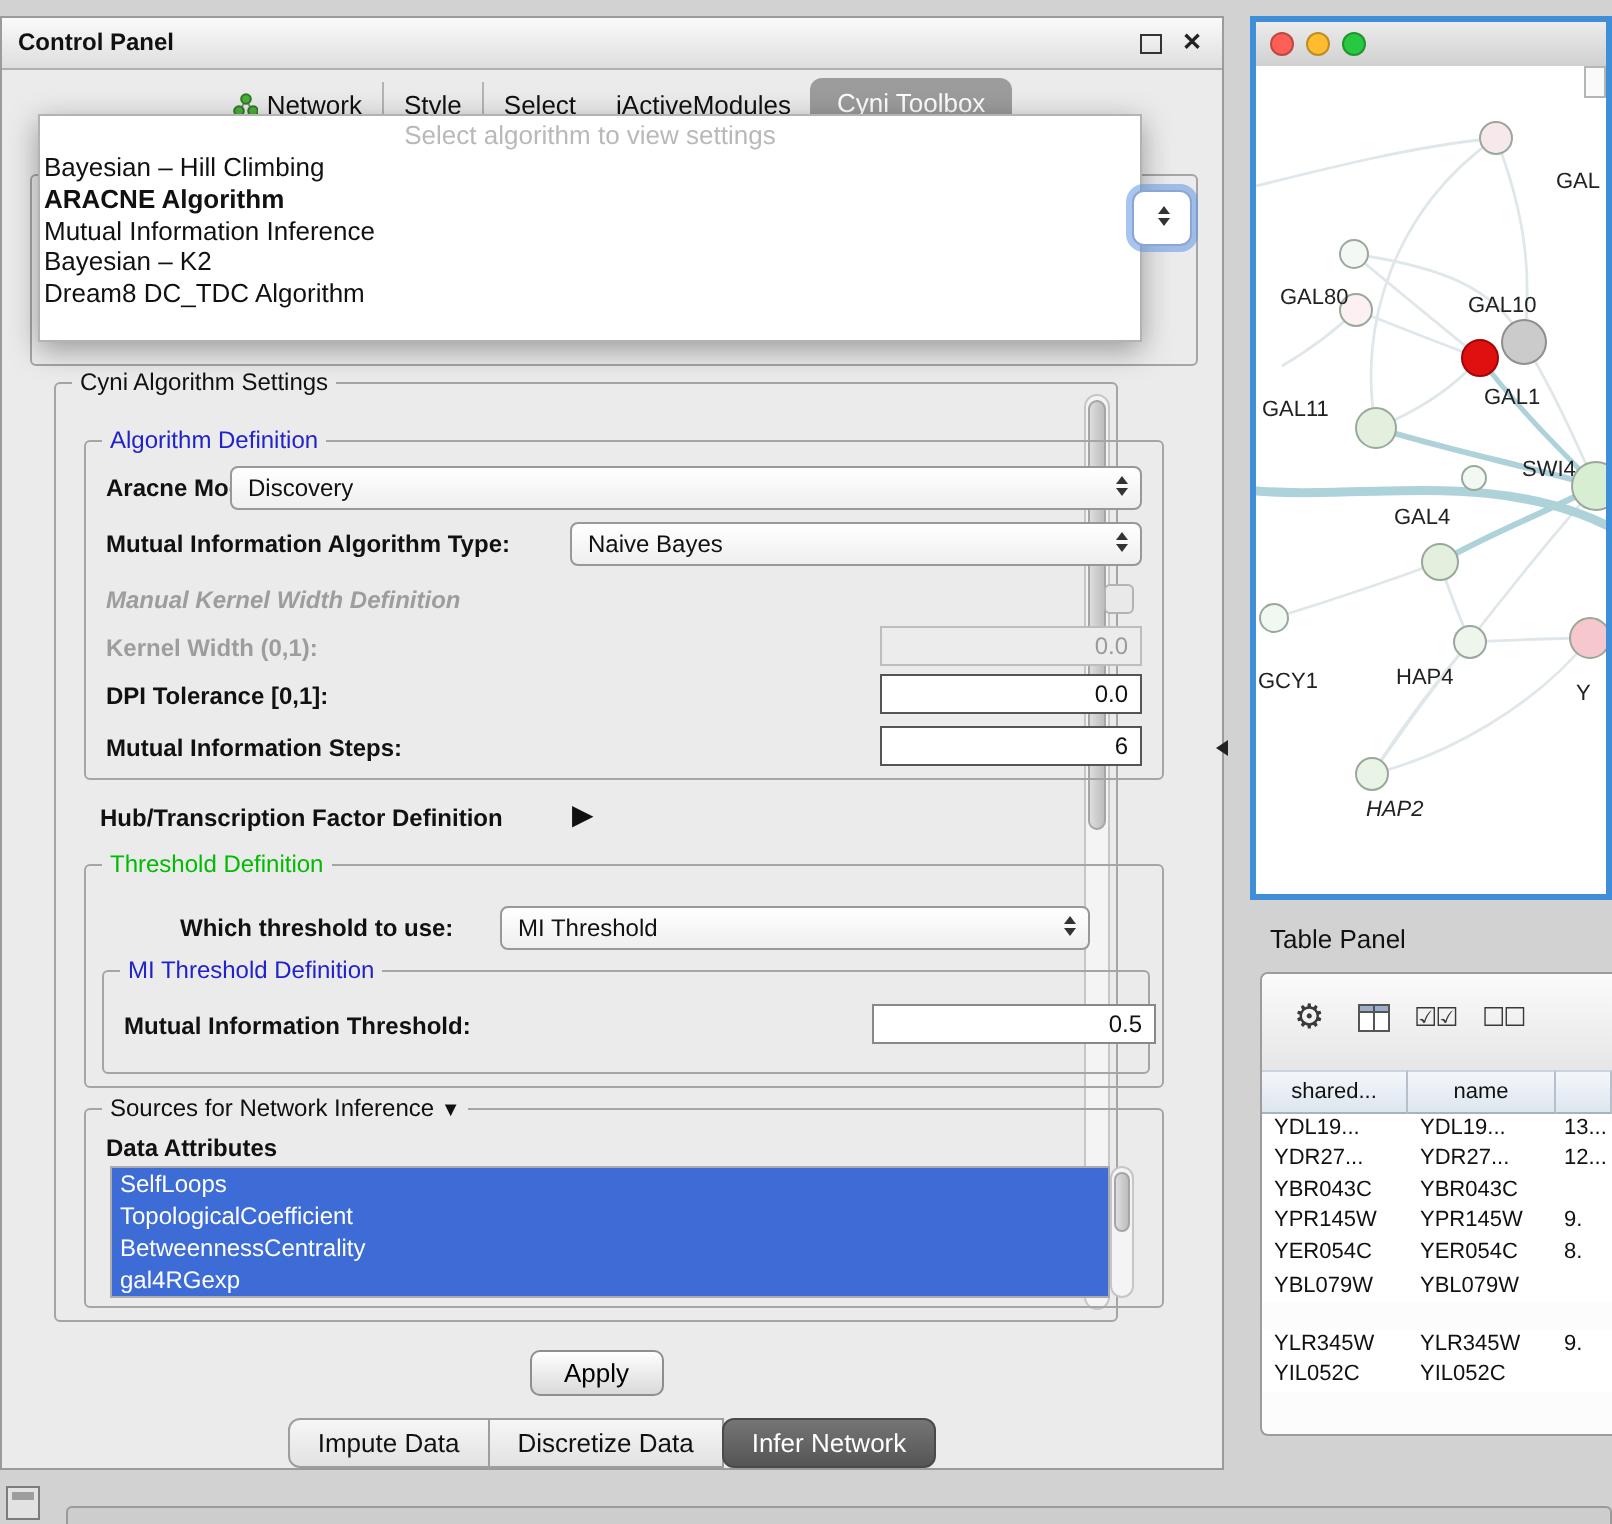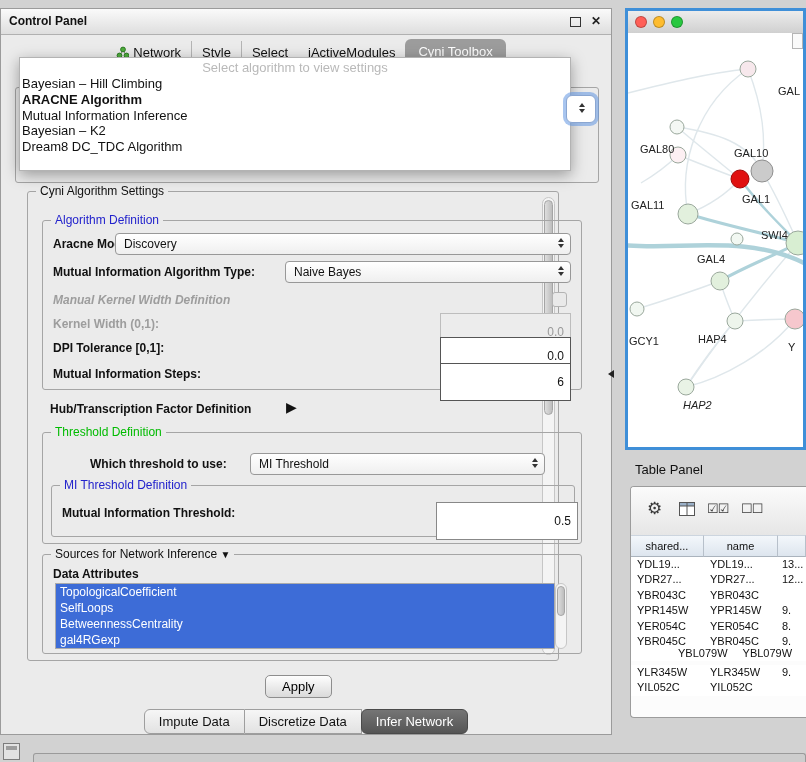--- a/index.html
+++ b/index.html
@@ -19,21 +19,21 @@
   .legend{position:absolute;top:-8px;left:8px;background:#ebebeb;padding:0 4px;font-size:12px;white-space:nowrap}
   .legend.blue{color:#2222cc}
   .legend.green{color:#00bb00}
   .blabel{position:absolute;font-weight:bold;font-size:12px;white-space:nowrap}
   .glabel{position:absolute;font-weight:bold;font-size:12px;color:#9d9d9d;white-space:nowrap}
   .combo{position:absolute;height:22px;background:linear-gradient(#ffffff,#efefef);border:1px solid #989898;border-radius:4px;box-sizing:border-box;display:flex;align-items:center;padding:0 22px 0 8px;font-size:12px}
   .arr{position:absolute;right:6px;top:4px;display:flex;flex-direction:column;gap:2px}
   .arr i{display:block;width:0;height:0;border-left:3.5px solid transparent;border-right:3.5px solid transparent}
   .arr .up{border-bottom:4px solid #333}
   .arr .dn{border-top:4px solid #333}
-  .field{position:absolute;height:20px;border:1px solid #555;background:#fff;box-sizing:border-box;display:flex;align-items:center;justify-content:flex-end;padding:18px 6px;font-size:12px}
+  .field{position:absolute;height:20px;border:1px solid #555;background:#fff;box-sizing:border-box;display:flex;align-items:center;justify-content:flex-end;padding:0 6px;font-size:12px}
   .field.dis{background:#ececec;color:#9a9a9a;border:1px solid #bdbdbd}
   .checkbox{position:absolute;width:13px;height:13px;border:1px solid #b3b3b3;border-radius:3px;background:#e9e9e9}
   .popup{left:18px;top:48px;width:552px;height:114px;background:#fff;border:1px solid #b3b3b3;box-shadow:0 4px 14px rgba(0,0,0,.35);font-size:13px;z-index:50;padding-top:2px;box-sizing:border-box}
   .popup .ph{color:#b9b9b9;text-align:center;height:16px;line-height:16px}
   .popup .it{height:15.8px;line-height:15.8px;padding-left:2px;white-space:nowrap}
   .popup .it.sel{font-weight:bold}
   .combostub{left:565px;top:86px;width:30px;height:28px;background:#fff;border:1px solid #8aa6d1;border-radius:6px;box-shadow:0 0 0 3px rgba(96,150,226,.55);z-index:60;box-sizing:border-box}
   .vscroll{position:absolute;background:#f4f4f4;border:1px solid #c6c6c6;border-radius:7px;box-sizing:border-box}
   .vthumb{position:absolute;left:1px;right:1px;background:linear-gradient(90deg,#dedede,#bdbdbd);border:1px solid #a5a5a5;border-radius:6px;box-sizing:border-box}
   .attr-list{position:absolute;background:#fff;border:1px solid #ababab;box-sizing:border-box;overflow:hidden}
@@ -173,22 +173,22 @@
       </div>
     </div>
 
     <div class="groupbox" style="left:14px;top:362px;width:540px;height:100px;">
       <span class="legend">
         <span>Sources for Network Inference</span>
         <span style="font-size:10px;">▼</span>
       </span>
       <span class="blabel" style="left:10px;top:12px;">Data Attributes</span>
       <div class="attr-list" style="left:12px;right:26px;top:28px;height:66px;">
+        <div class="listitem">SelfLoops</div>
         <div class="listitem">TopologicalCoefficient</div>
-        <div class="listitem">SelfLoops</div>
         <div class="listitem">BetweennessCentrality</div>
         <div class="listitem">gal4RGexp</div>
       </div>
       <div class="vscroll" style="right:14px;top:28px;height:66px;width:12px;">
         <div class="vthumb" style="top:2px;height:30px;"></div>
       </div>
     </div>
   </div>
 
   <button class="btn" style="left:264px;top:666px;">Apply</button>
@@ -303,21 +303,21 @@
   <div class="trow" style="top:131.6px;">
     <span class="td" style="width:73px;">YER054C</span>
     <span class="td" style="width:74px;">YER054C</span>
     <span class="td" style="flex:1;padding-left:4px;">8.</span>
   </div>
   <div class="trow" style="top:147px;">
     <span class="td" style="width:73px;">YBR045C</span>
     <span class="td" style="width:74px;">YBR045C</span>
     <span class="td" style="flex:1;padding-left:4px;">9.</span>
   </div>
-  <div class="trow" style="top:159px;padding-left:41px;">
+  <div class="trow" style="top:149px;">
     <span class="td" style="width:73px;">YBL079W</span>
     <span class="td" style="width:74px;">YBL079W</span>
     <span class="td" style="flex:1;padding-left:4px;"></span>
   </div>
   <div class="trow" style="top:177.8px;">
     <span class="td" style="width:73px;">YLR345W</span>
     <span class="td" style="width:74px;">YLR345W</span>
     <span class="td" style="flex:1;padding-left:4px;">9.</span>
   </div>
   <div class="trow" style="top:193.2px;">

